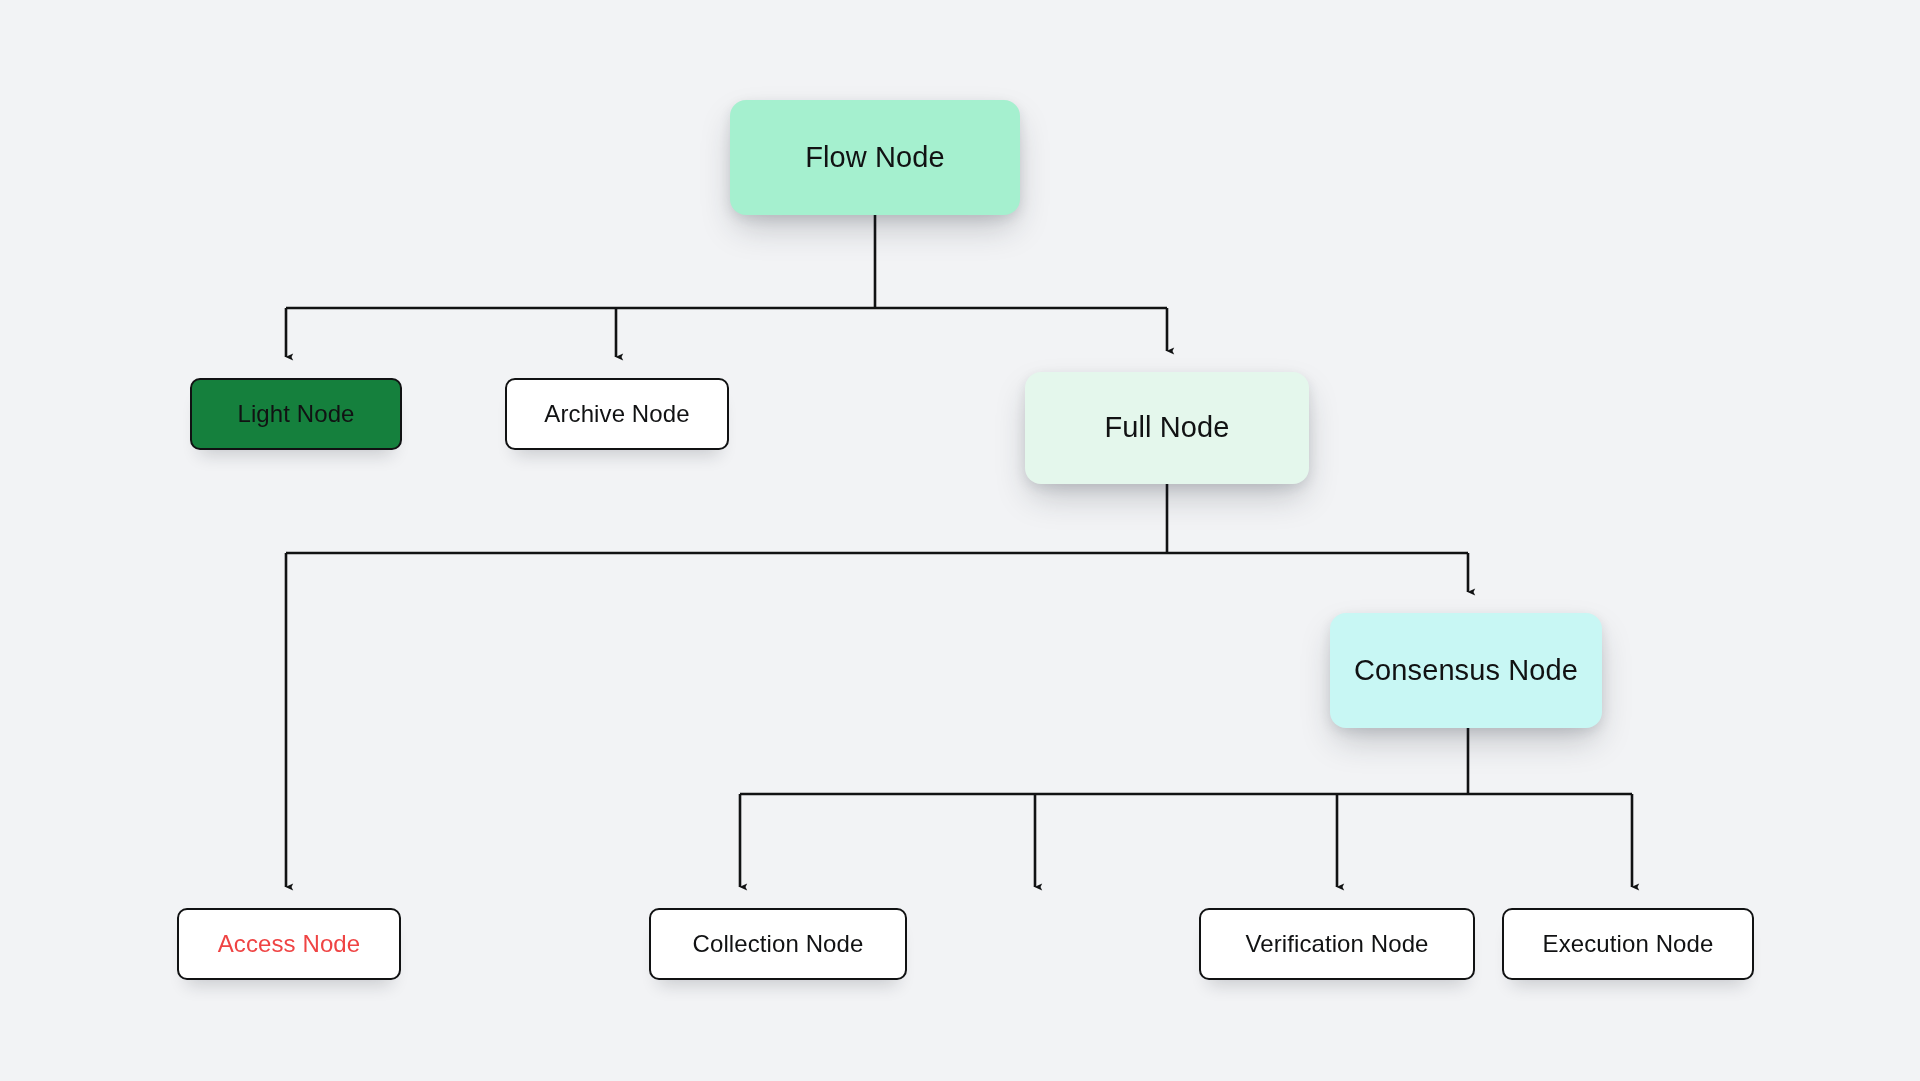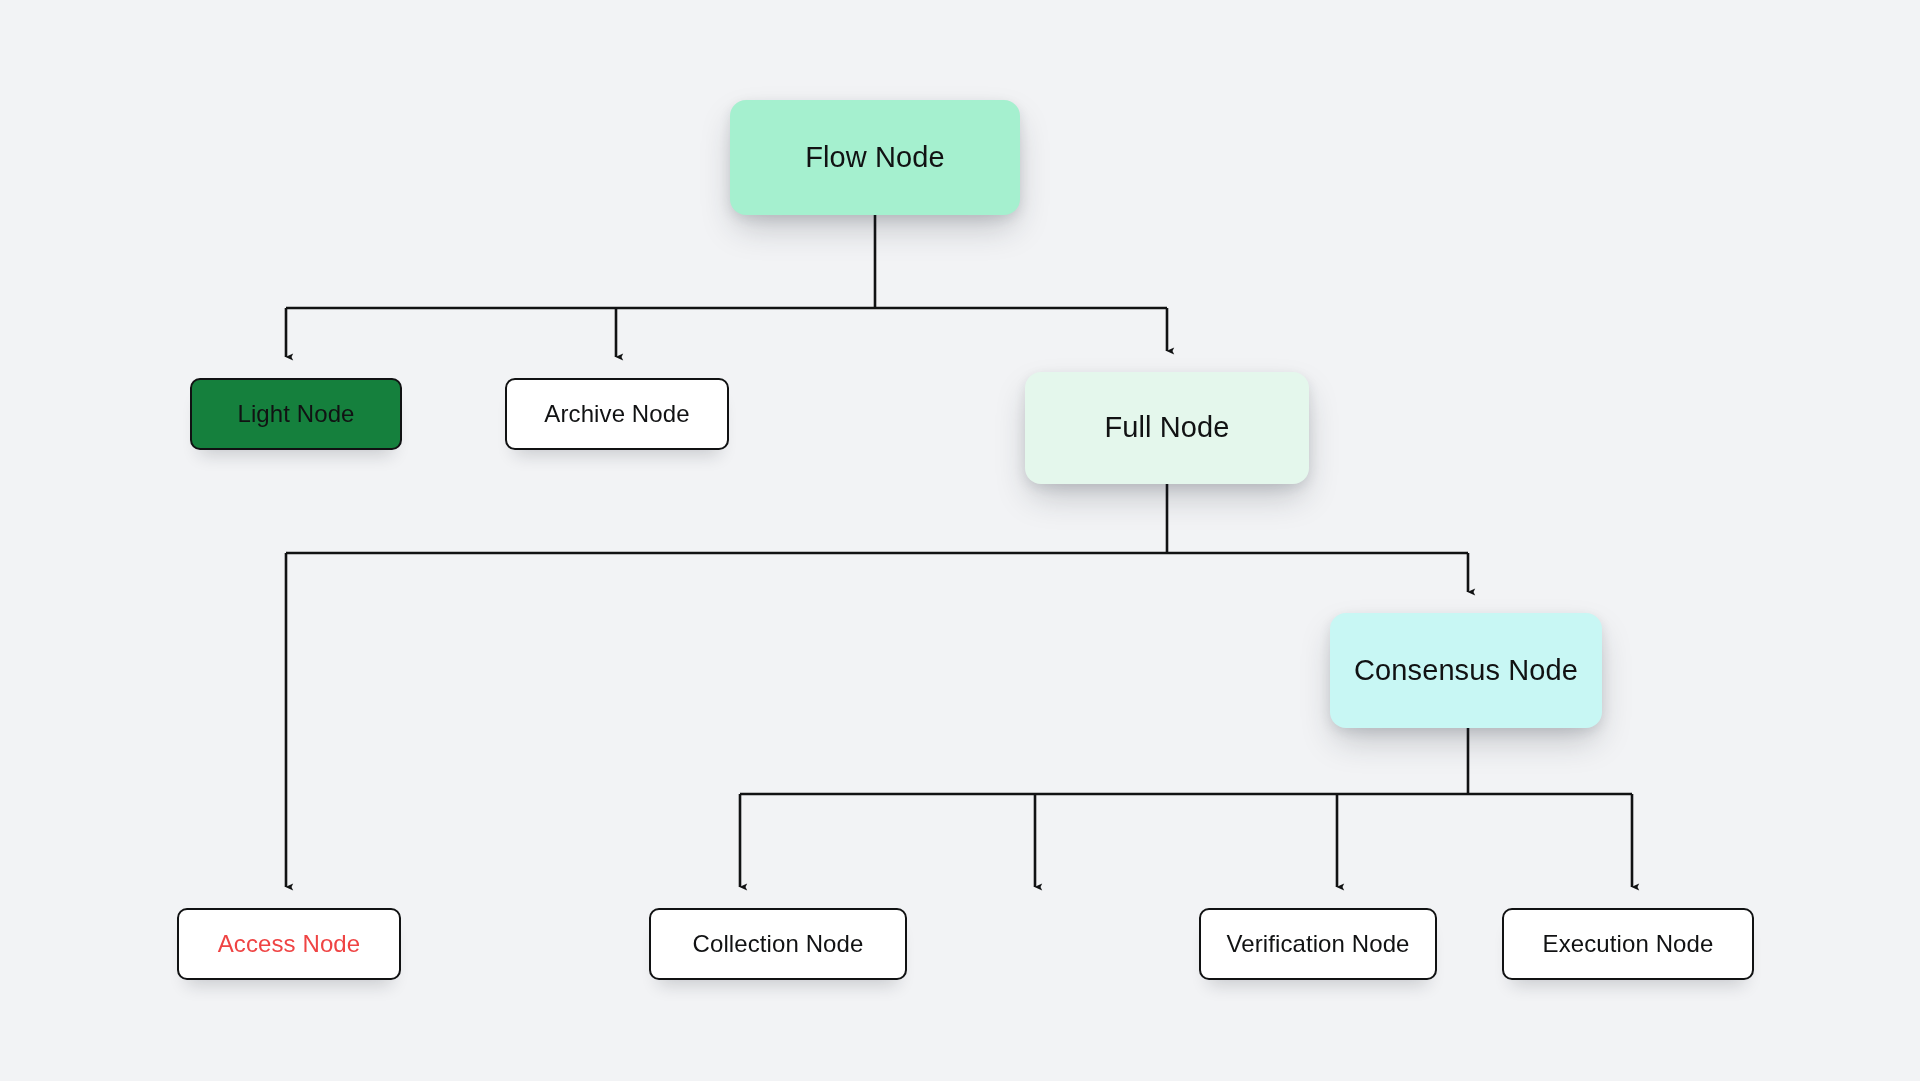--- a/index.html
+++ b/index.html
@@ -132,21 +132,21 @@
 
   <div class="node filled" id="node-validator-node" style="left: 1330px; top: 613px; width: 272px; height: 115px; background: rgb(200, 247, 244); color: rgb(17, 18, 19);">
     <span class="node-label">Consensus Node</span>
   </div>
 
   <div class="node leaf" id="node-collection-node" style="left: 612px; top: 908px; width: 258px; height: 72px; background: rgb(255, 255, 255); color: rgb(17, 18, 19); margin-left: 37px;">
     <span class="node-label">Collection Node</span>
   </div>
 
 
-  <div class="node leaf" id="node-verification-node" style="left: 1199px; top: 908px; width: 238px; height: 72px; background: rgb(255, 255, 255); color: rgb(17, 18, 19);">
+  <div class="node leaf" id="node-verification-node" style="left: 1199px; top: 908px; width: 276px; height: 72px; background: rgb(255, 255, 255); color: rgb(17, 18, 19);">
     <span class="node-label">Verification Node</span>
   </div>
 
   <div class="node leaf" id="node-execution-node" style="left: 1502px; top: 908px; width: 252px; height: 72px; background: rgb(255, 255, 255); color: rgb(17, 18, 19);">
     <span class="node-label">Execution Node</span>
   </div>
 
 </div>
 
 </body></html>

